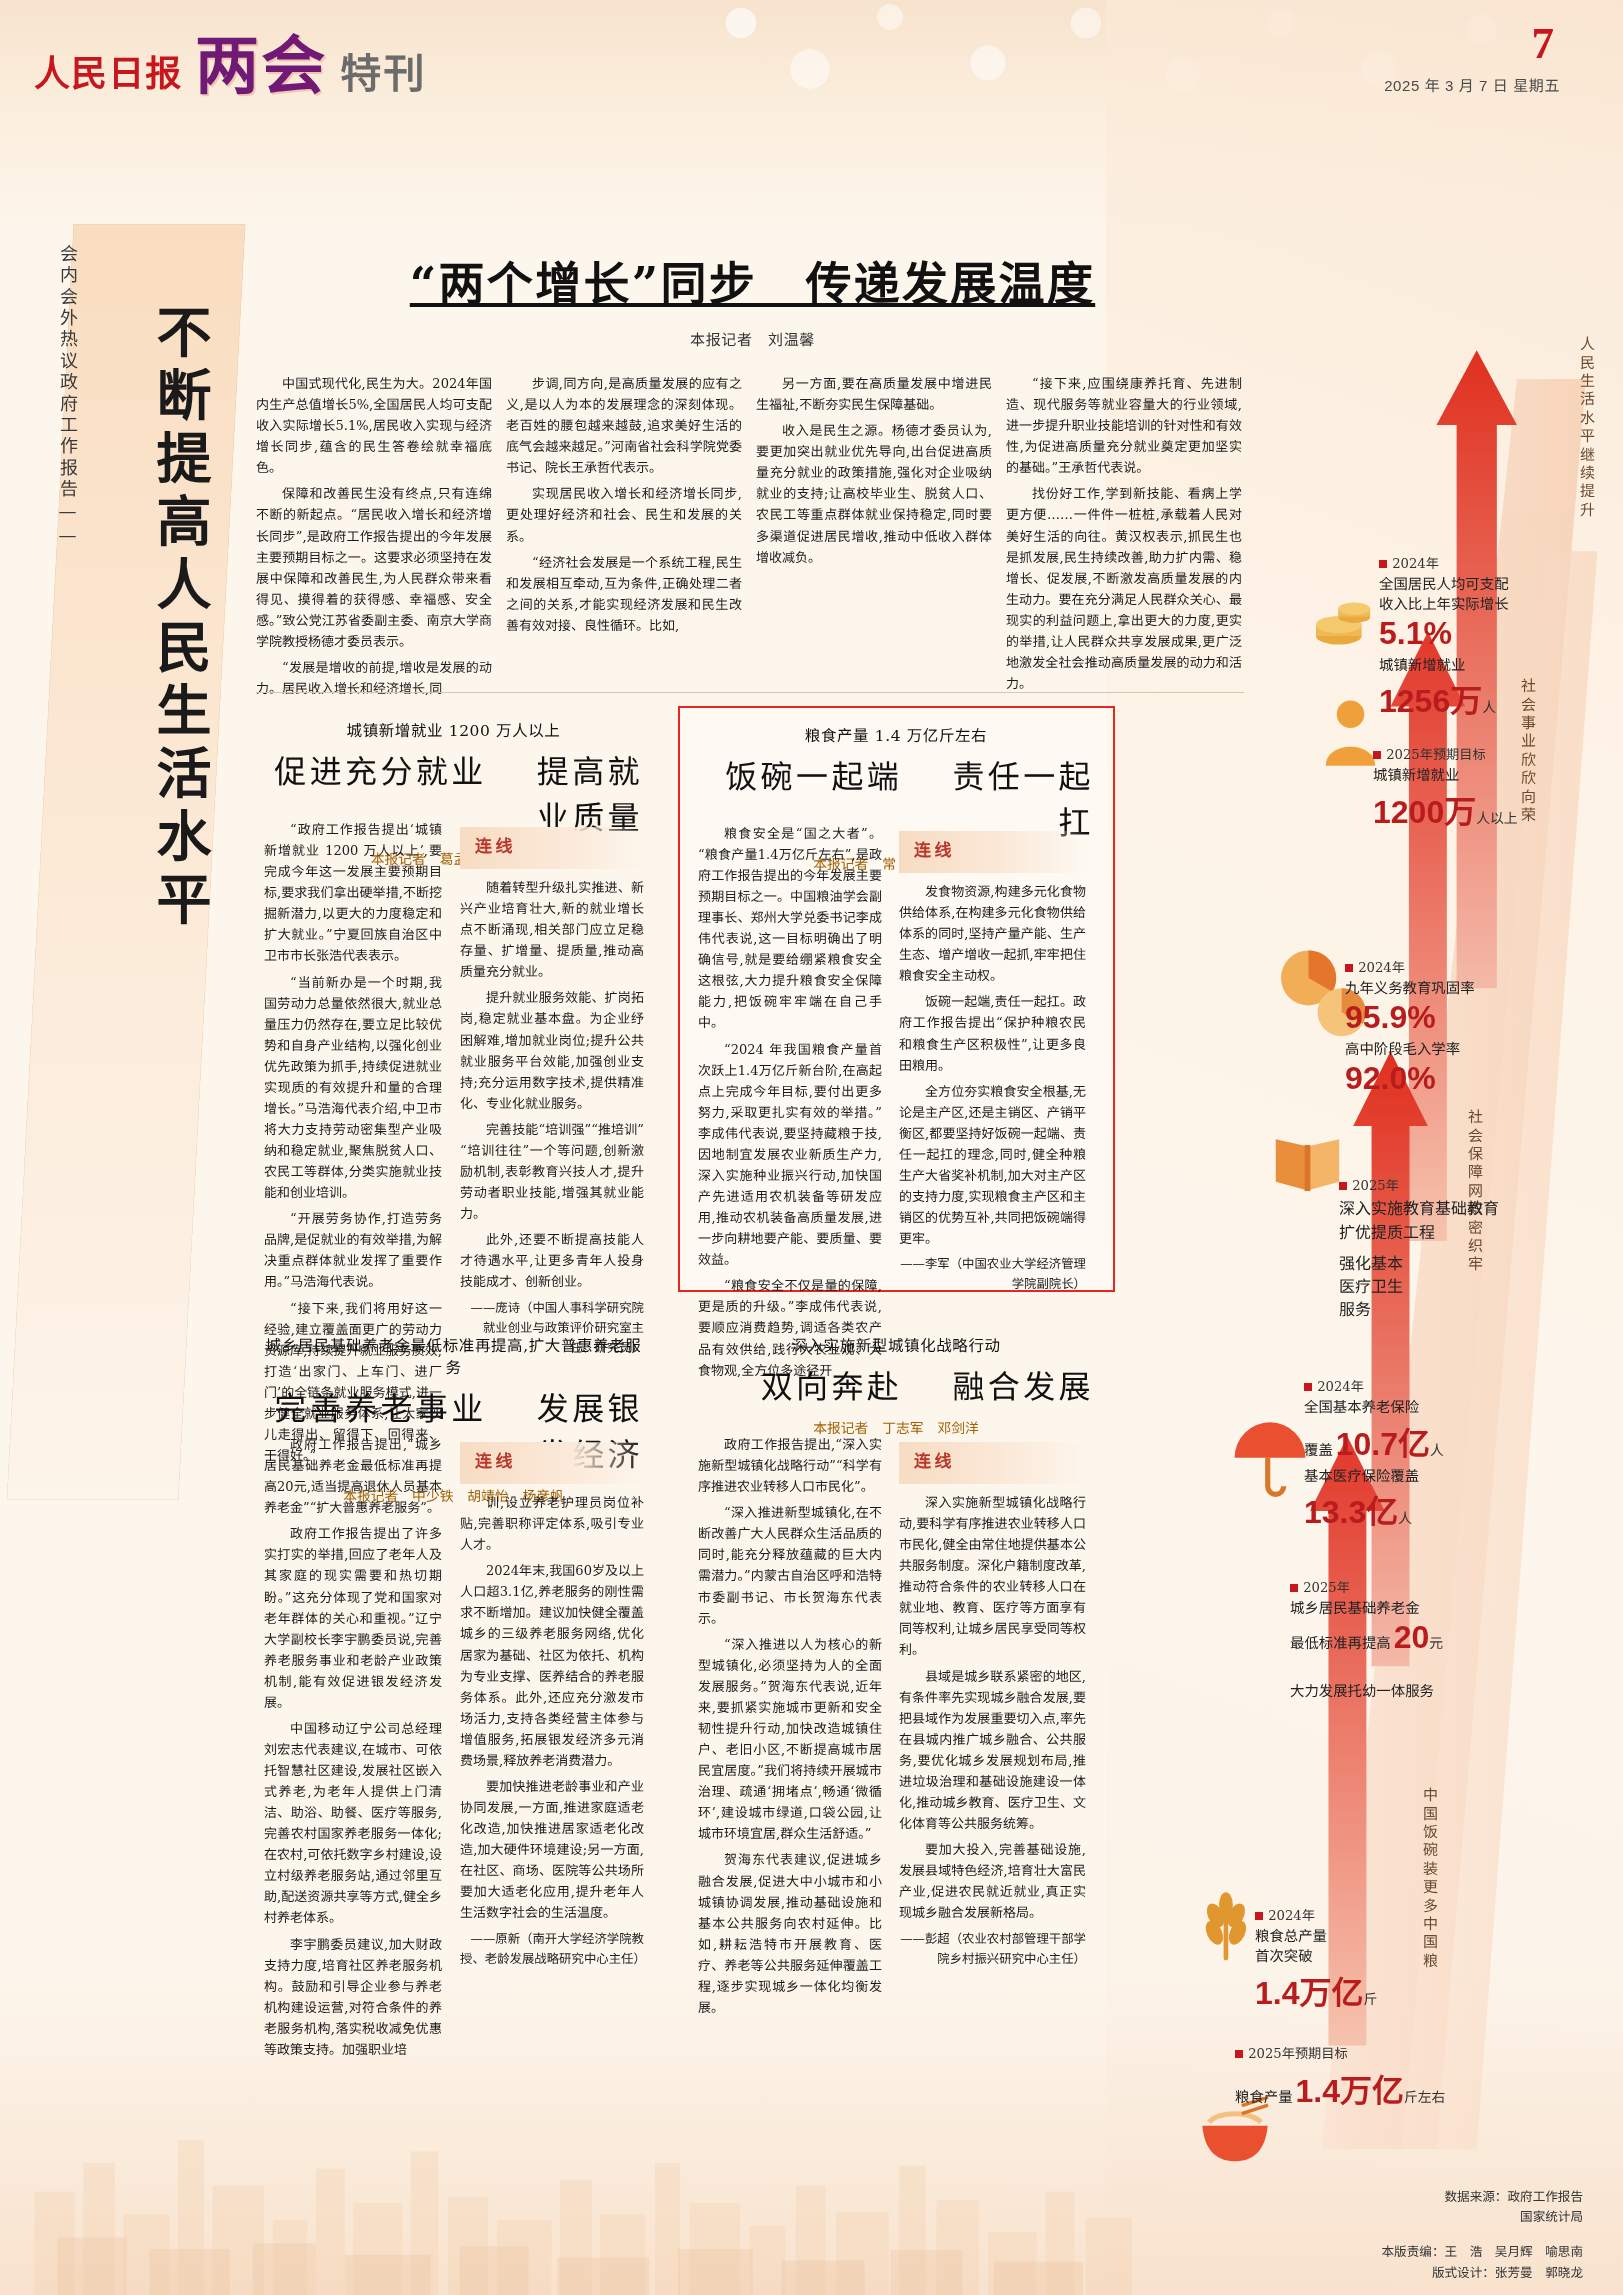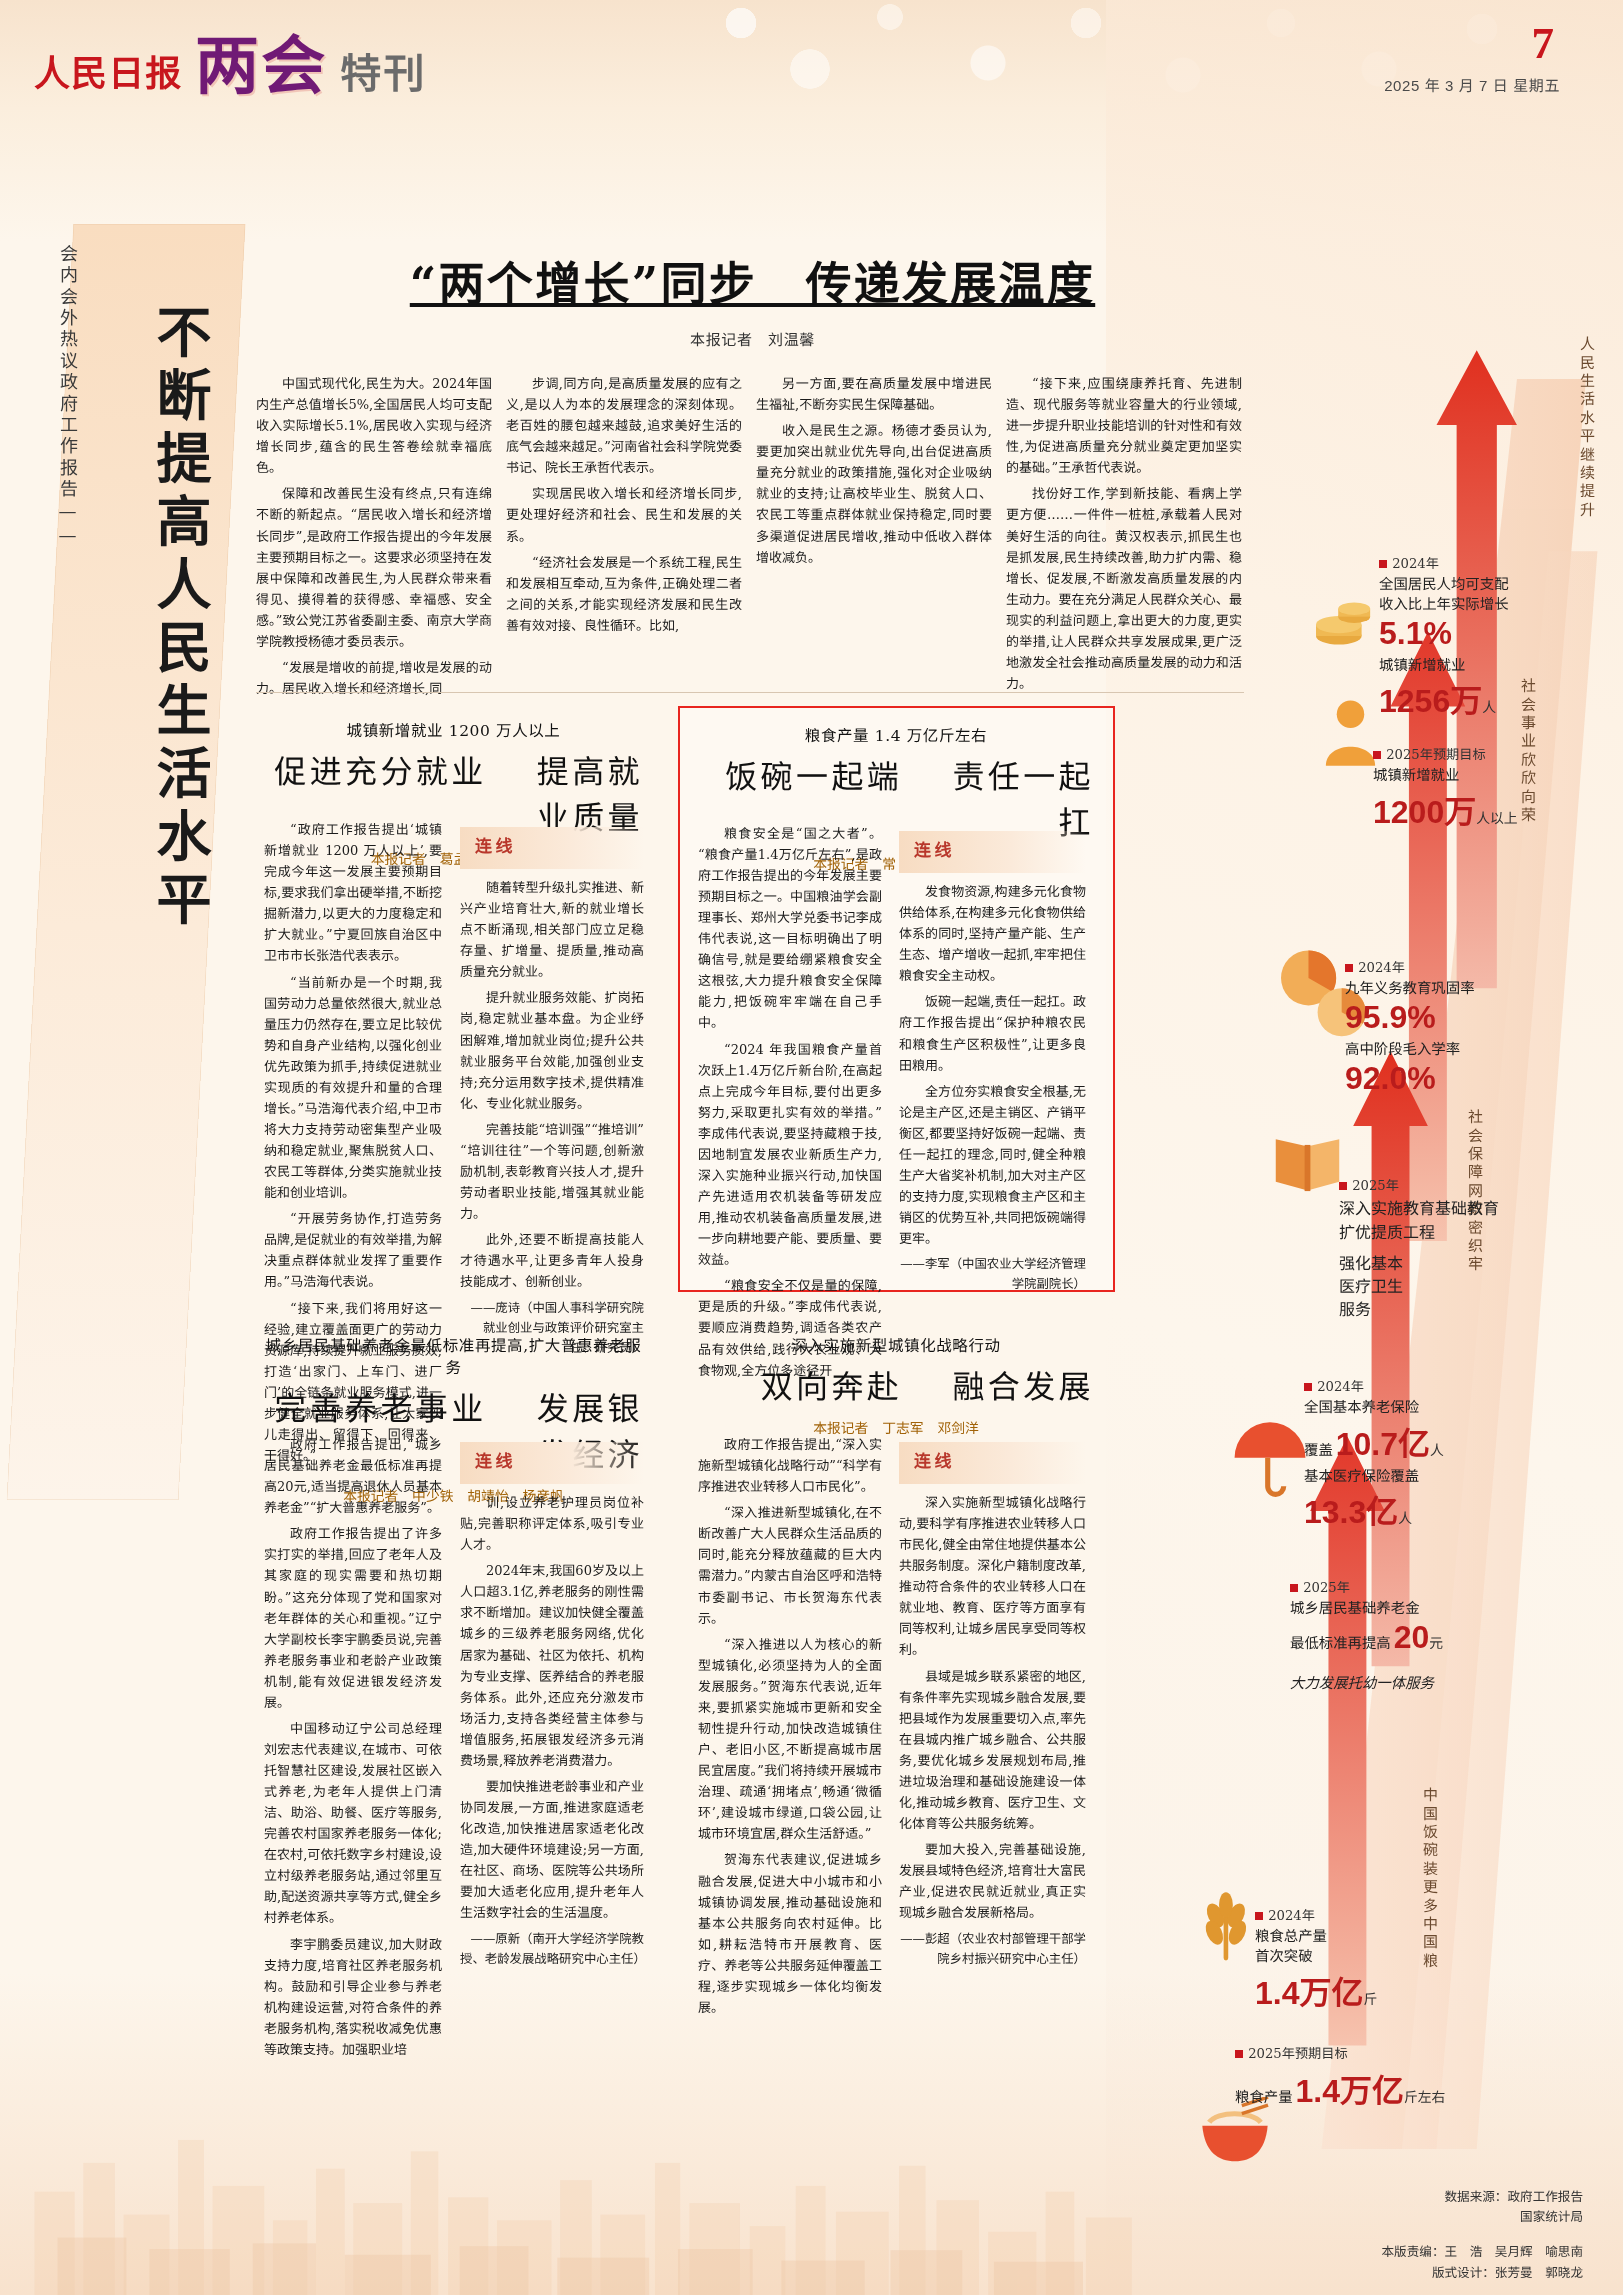--- a/index.html
+++ b/index.html
@@ -470,21 +470,21 @@
   <div><span class="big-red n56">13.3亿</span><span class="unit">人</span></div>
 </div>
 
 <div class="tagline" style="left:1290px;top:1577px;width:201px;">
   <div class="tag-year"><span class="sq"></span><span>2025年</span></div>
   <div class="tag-text">城乡居民基础养老金</div>
   <div>
     <span class="tag-text">最低标准再提高</span>
     <span class="big-red n56">20</span><span class="unit">元</span>
   </div>
-  <div class="tag-text" style="margin-top:18px;font-style:italic;">大力发展托幼一体服务</div>
+  <div class="tag-text" style="margin-top:26px;">大力发展托幼一体服务</div>
 </div>
 
 <div class="tagline" style="left:1255px;top:1905px;width:201px;">
   <div class="tag-year"><span class="sq"></span><span>2024年</span></div>
   <div class="tag-text">粮食总产量</div>
   <div class="tag-text">首次突破</div>
   <div><span class="big-red n56">1.4万亿</span><span class="unit">斤</span></div>
 </div>
 
 <div class="tagline" style="left:1235px;top:2043px;width:230px;">

